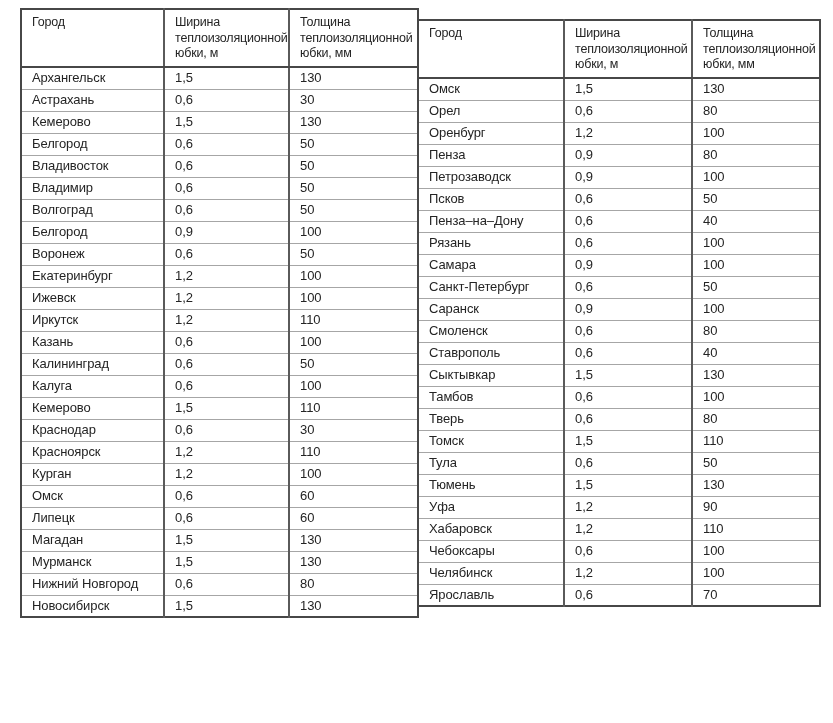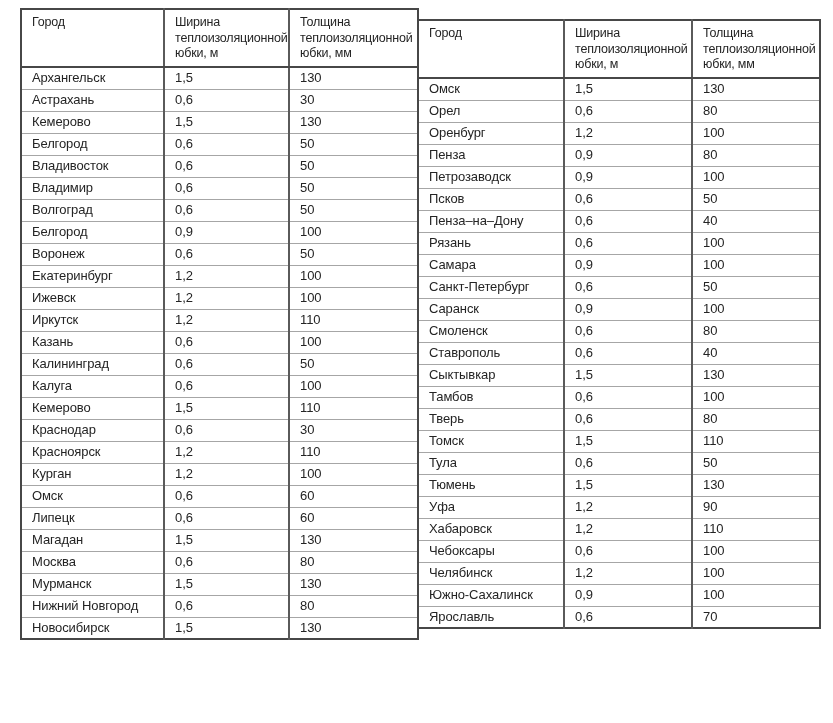--- a/index.html
+++ b/index.html
@@ -188,25 +188,20 @@
           <td>Липецк</td>
           <td>0,6</td>
           <td>60</td>
         </tr>
         <tr>
           <td>Магадан</td>
           <td>1,5</td>
           <td>130</td>
         </tr>
         <tr>
-          <td>Москва</td>
-          <td>0,6</td>
-          <td>80</td>
-        </tr>
-        <tr>
           <td>Мурманск</td>
           <td>1,5</td>
           <td>130</td>
         </tr>
         <tr>
           <td>Нижний Новгород</td>
           <td>0,6</td>
           <td>80</td>
         </tr>
         <tr>
@@ -340,25 +335,20 @@
           <td>Чебоксары</td>
           <td>0,6</td>
           <td>100</td>
         </tr>
         <tr>
           <td>Челябинск</td>
           <td>1,2</td>
           <td>100</td>
         </tr>
         <tr>
-          <td>Южно-Сахалинск</td>
-          <td>0,9</td>
-          <td>100</td>
-        </tr>
-        <tr>
           <td>Ярославль</td>
           <td>0,6</td>
           <td>70</td>
         </tr>
       </tbody>
   </table>
 
 </div>
 
 </body></html>

